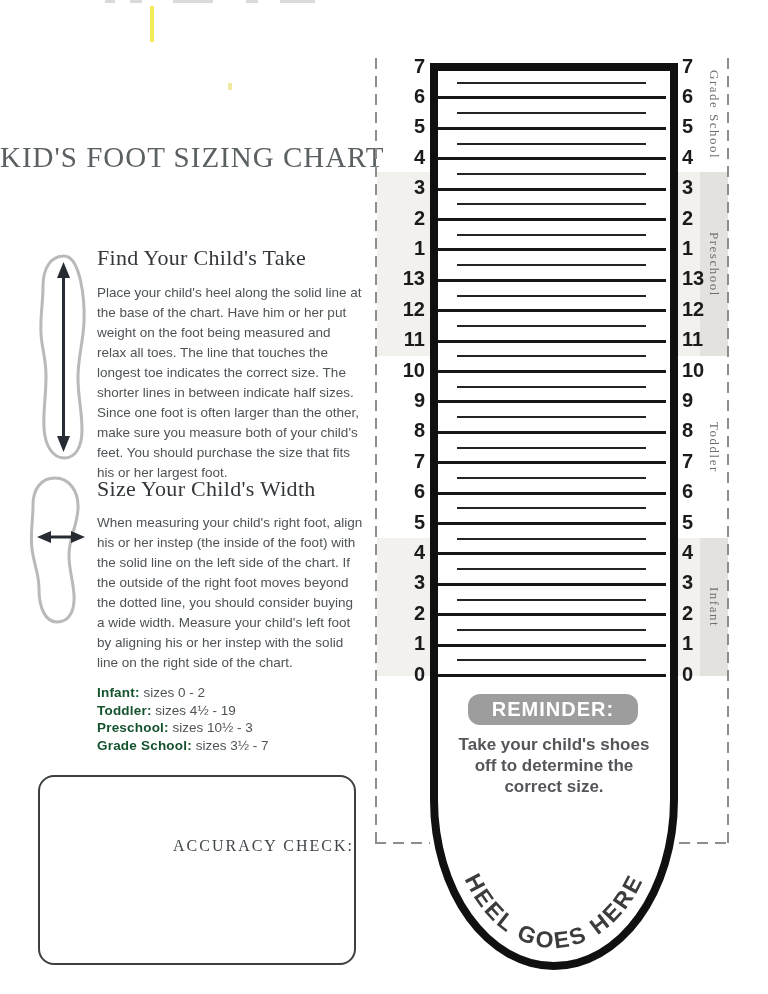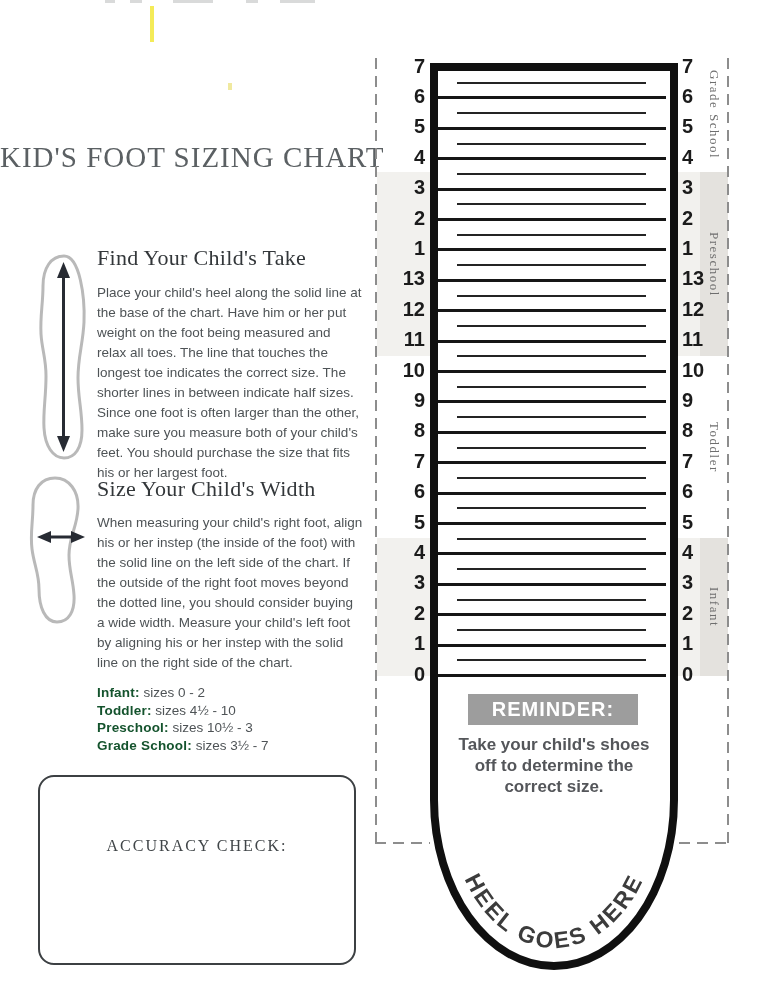--- a/index.html
+++ b/index.html
@@ -32,21 +32,21 @@
     line-height:20px; color:#4e5356;
   }
   .foot-icon { position:absolute; }
   .size-list { position:absolute; left:97px; top:684px; font-size:13.5px; line-height:17.5px; color:#4e5356; }
   .size-list-row b { color:#14532d; letter-spacing:.2px; }
   .accuracy-box {
     position:absolute; left:38px; top:775px; width:318px; height:190px;
     border:2px solid #3c4043; border-radius:16px; background:#fff;
   }
   .accuracy-title {
-    position:absolute; left:0; top:60px; width:100%; text-align:center;
+    position:absolute; left:0; top:60px; width:100%; text-align:right;
     font-family:"Liberation Serif", serif; font-size:16px; letter-spacing:2px; color:#404548;
   }
   .accuracy-body {
     position:absolute; left:34px; top:88px; width:246px; text-align:center;
     font-size:12.5px; line-height:17px; color:#50555
 
 8; white-space:pre-line; color:#505558;
   }
 
   
@@ -86,21 +86,21 @@
     writing-mode:vertical-rl; font-family:"Liberation Serif", serif; font-size:13px;
     color:#6e6e6e; letter-spacing:1.5px;
   }
   .gl-grade { top:58px; height:114px; }
   .gl-preschool { top:172px; height:184px; }
   .gl-toddler { top:356px; height:182px; }
   .gl-infant { top:538px; height:138px; }
 
   .reminder-badge {
     position:absolute; left:468px; top:694px; width:170px; height:31px;
-    background:#9d9d9d; border-radius:0; color:#ffffff; text-align:center;
+    background:#9d9d9d; border-radius:12px; color:#ffffff; text-align:center;
     font-weight:bold; font-size:20px; letter-spacing:1px; line-height:31px;
   }
   .reminder-body {
     position:absolute; left:438px; top:734px; width:232px; text-align:center;
     font-weight:bold; font-size:17px; line-height:21px; color:#54565a; white-space:pre-line;
   }
   .heel-svg { position:absolute; left:430px; top:790px; }
 </style>
 </head>
 <body>
@@ -130,21 +130,21 @@
     <path d="M30 3 C16 3 8 14 8 30 C8 48 5 58 7 74 C9 90 14 98 14 114 C14 132 20 147 32 147 C44 147 50 136 49 120 C48 104 44 96 44 80 C44 62 52 52 53 34 C54 16 44 3 30 3 Z" fill="none" stroke="#b9b9b9" stroke-width="3"></path>
     <line x1="20" y1="62" x2="52" y2="62" stroke="#272b33" stroke-width="3"></line>
     <polygon points="12,62 26,56 26,68" fill="#272b33"></polygon>
     <polygon points="60,62 46,56 46,68" fill="#272b33"></polygon>
   </svg>
   <div class="section-heading" style="top:476px">Size Your Child's Width</div>
   <div class="section-body" style="top:513px">When measuring your child's right foot, align his or her instep (the inside of the foot) with the solid line on the left side of the chart. If the outside of the right foot moves beyond the dotted line, you should consider buying a wide width. Measure your child's left foot by aligning his or her instep with the solid line on the right side of the chart.</div>
 
   <div class="size-list">
     <div class="size-list-row"><b>Infant:</b> <span>sizes 0 - 2</span></div>
-    <div class="size-list-row"><b>Toddler:</b> <span>sizes 4½ - 10</span></div>
+    <div class="size-list-row"><b>Toddler:</b> <span>sizes 4½ - 19</span></div>
     <div class="size-list-row"><b>Preschool:</b> <span>sizes 10½ - 3</span></div>
     <div class="size-list-row"><b>Grade School:</b> <span>sizes 3½ - 7</span></div>
   </div>
 
   <div class="accuracy-box">
     <div class="accuracy-title">ACCURACY CHECK:</div>
   </div>
 
   <div class="band band-preschool"></div>
   <div class="band band-infant"></div>

